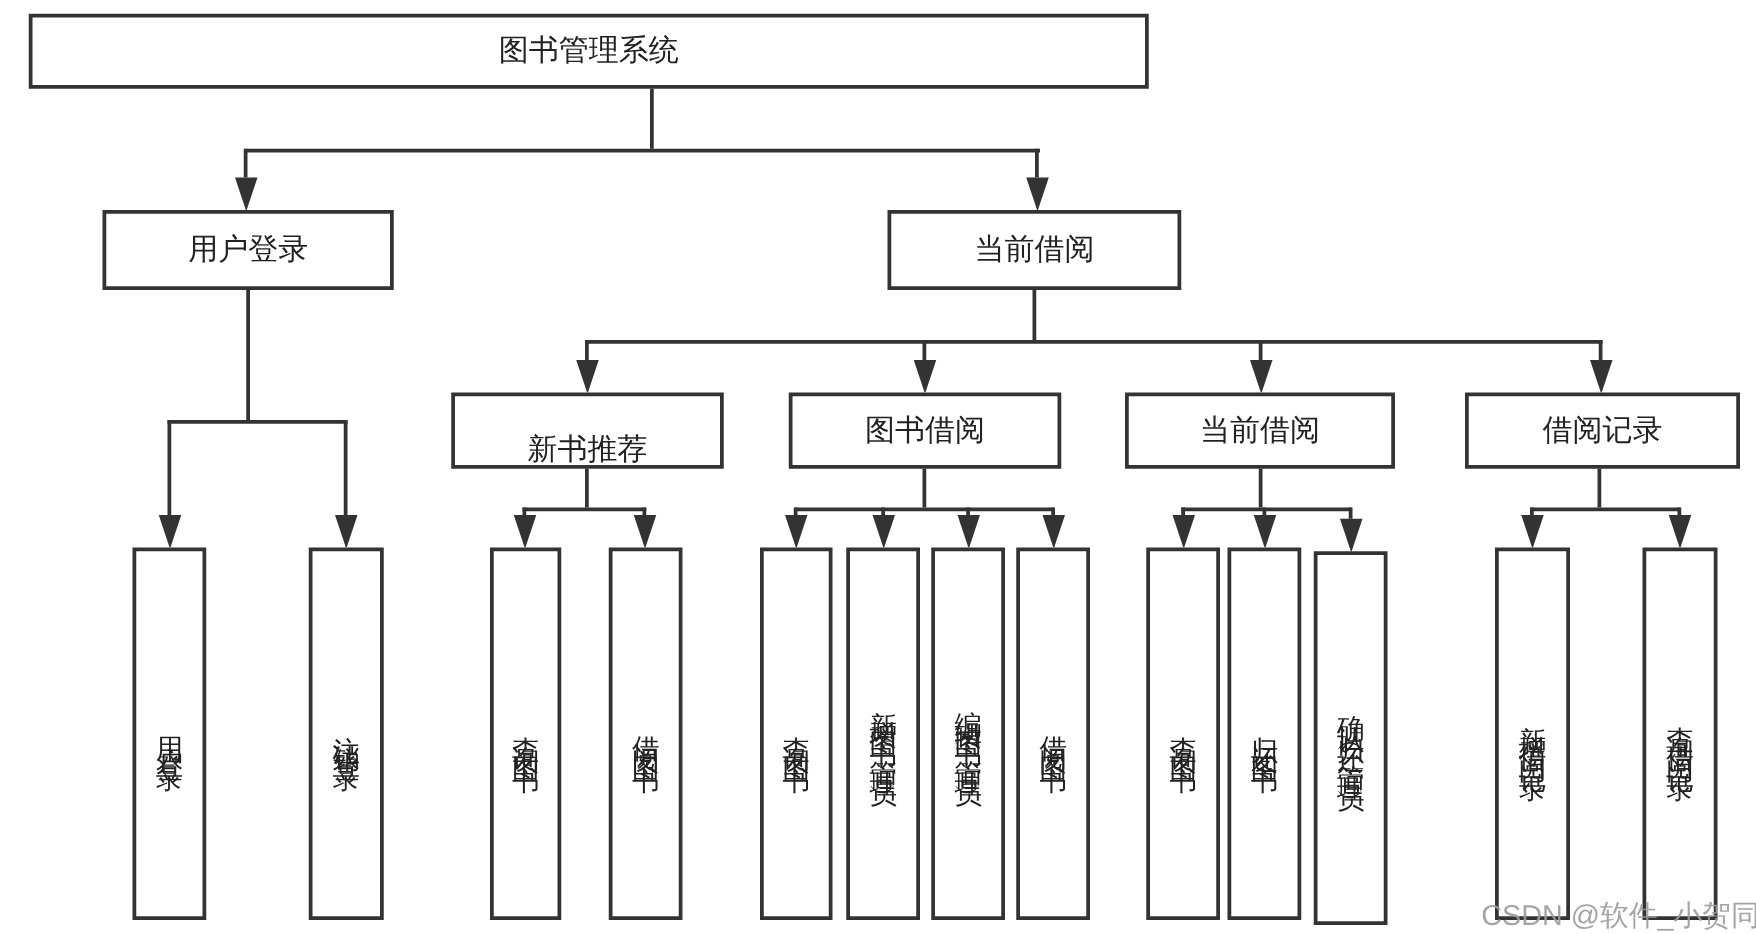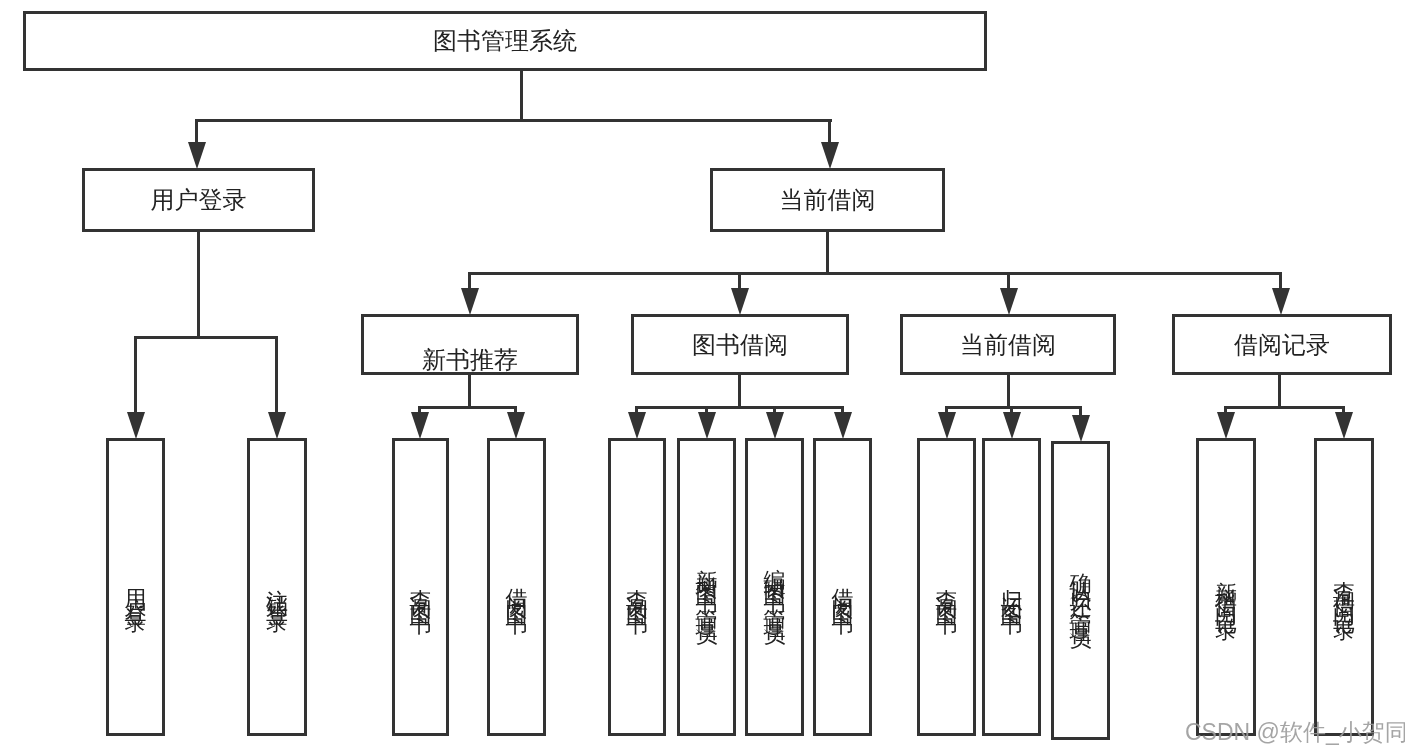--- a/index.html
+++ b/index.html
@@ -43,21 +43,21 @@
   .watermark{
     position:absolute;left:1185px;top:717px;font-size:23px;
     color:var(--wm);white-space:nowrap;opacity:.9;
   }
 </style>
 </head>
 <body>
 
 <div id="canvas">
 
-  <div class="box" style="left:23px;top:11px;width:964px;height:60px;text-align:right;">
+  <div class="box" style="left:23px;top:11px;width:896px;height:60px;text-align:right;">
     <span>图书管理系统</span>
   </div>
 
   <div class="vline" style="left:520px;top:71px;height:48px;"></div>
   <div class="hline" style="left:196px;top:119px;width:636px;"></div>
   <div class="arr" style="left:195px;top:119px;height:23px;"></div>
   <div class="arr" style="left:828px;top:119px;height:23px;"></div>
 
   <div class="box" style="left:82px;top:168px;width:233px;height:64px;">
     <span>用户登录</span>

